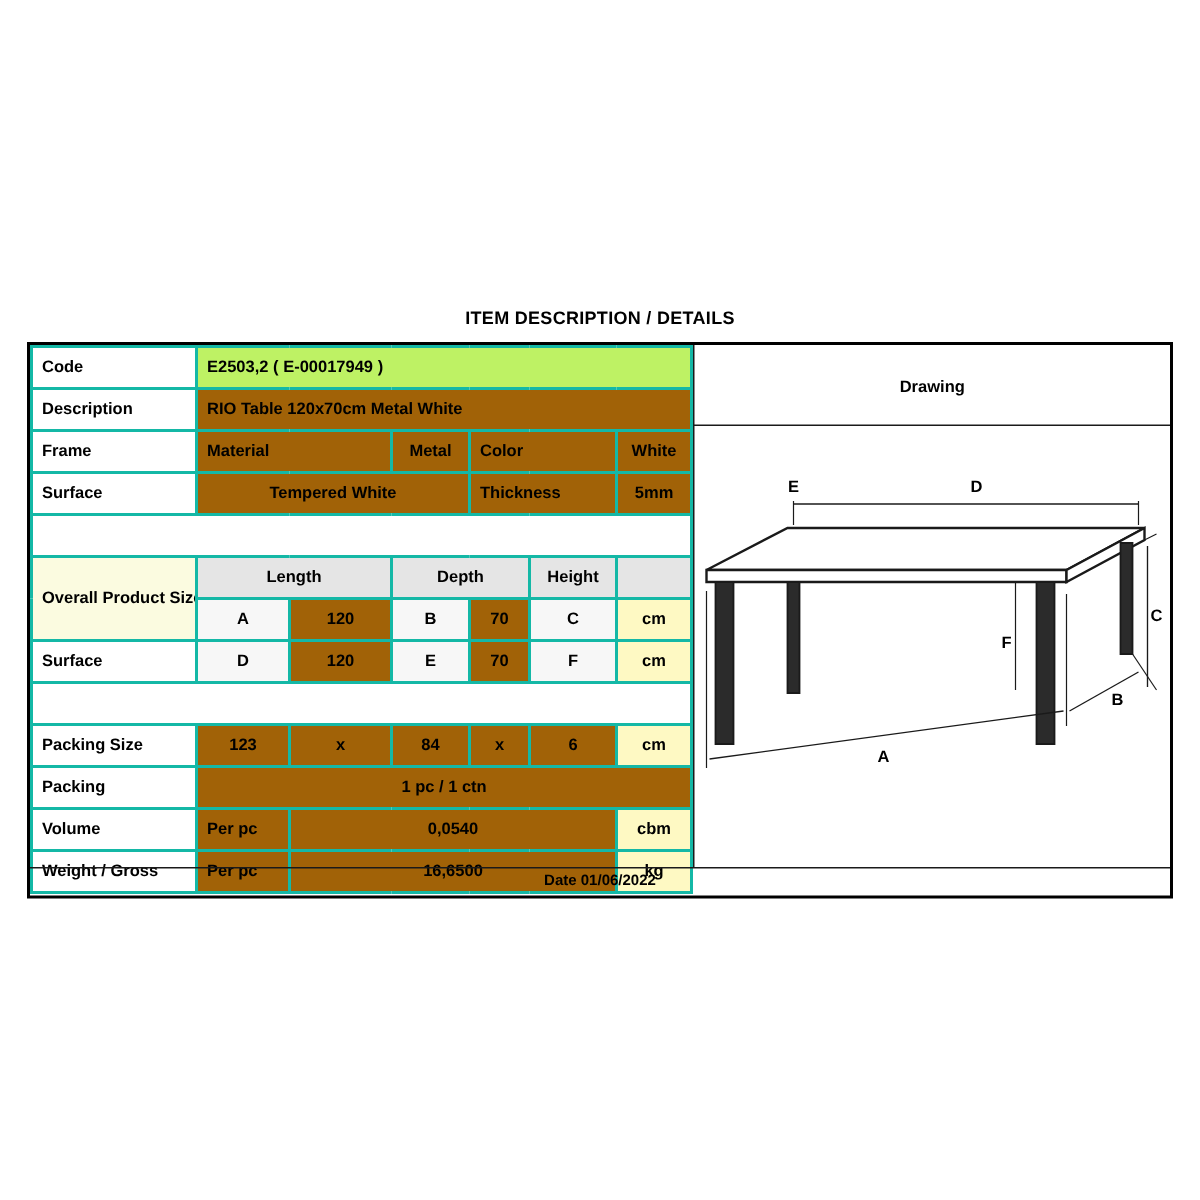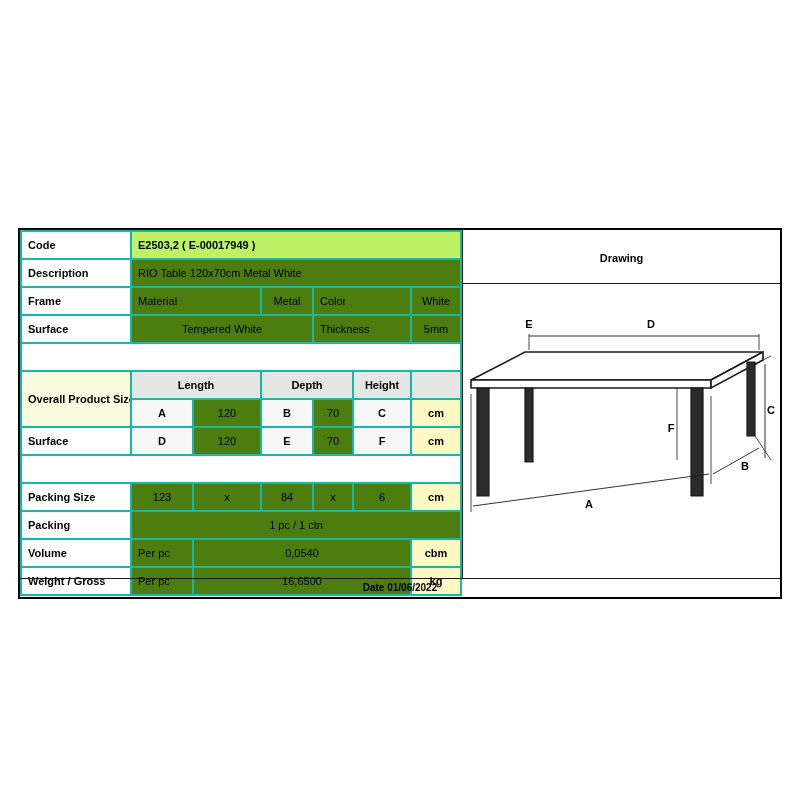--- a/index.html
+++ b/index.html
@@ -61,22 +61,22 @@
   }
   .lbl {
     font-weight: bold;
     background: #ffffff;
   }
   .val {
     background: #bef264;
     font-weight: bold;
   }
   .val-norm {
-    background: #4d7c0f;
-    font-weight: normal;
+    background: #a16207;
+    font-weight: bold;
   }
   .ctr { text-align: center; margin-top: 40px; }
   .lft { text-align: left; }
   .yellow {
     background: #e5e5e5;
     font-weight: bold;
     text-align: center;
   }
   .yellow-lbl {
     background: #fbfbe0;
@@ -136,20 +136,21 @@
     font-weight: bold;
     padding-top: 3px;
   }
   svg { display: block; }
 </style>
 </head>
 <body>
 
 <div class="sheet">
 
+  <div class="title">ITEM DESCRIPTION / DETAILS</div>
 
   <div class="spec-frame"></div>
 
   <table class="spec">
     <colgroup>
       <col style="width:110px">
       <col style="width:62px">
       <col style="width:68px">
       <col style="width:52px">
       <col style="width:40px">

